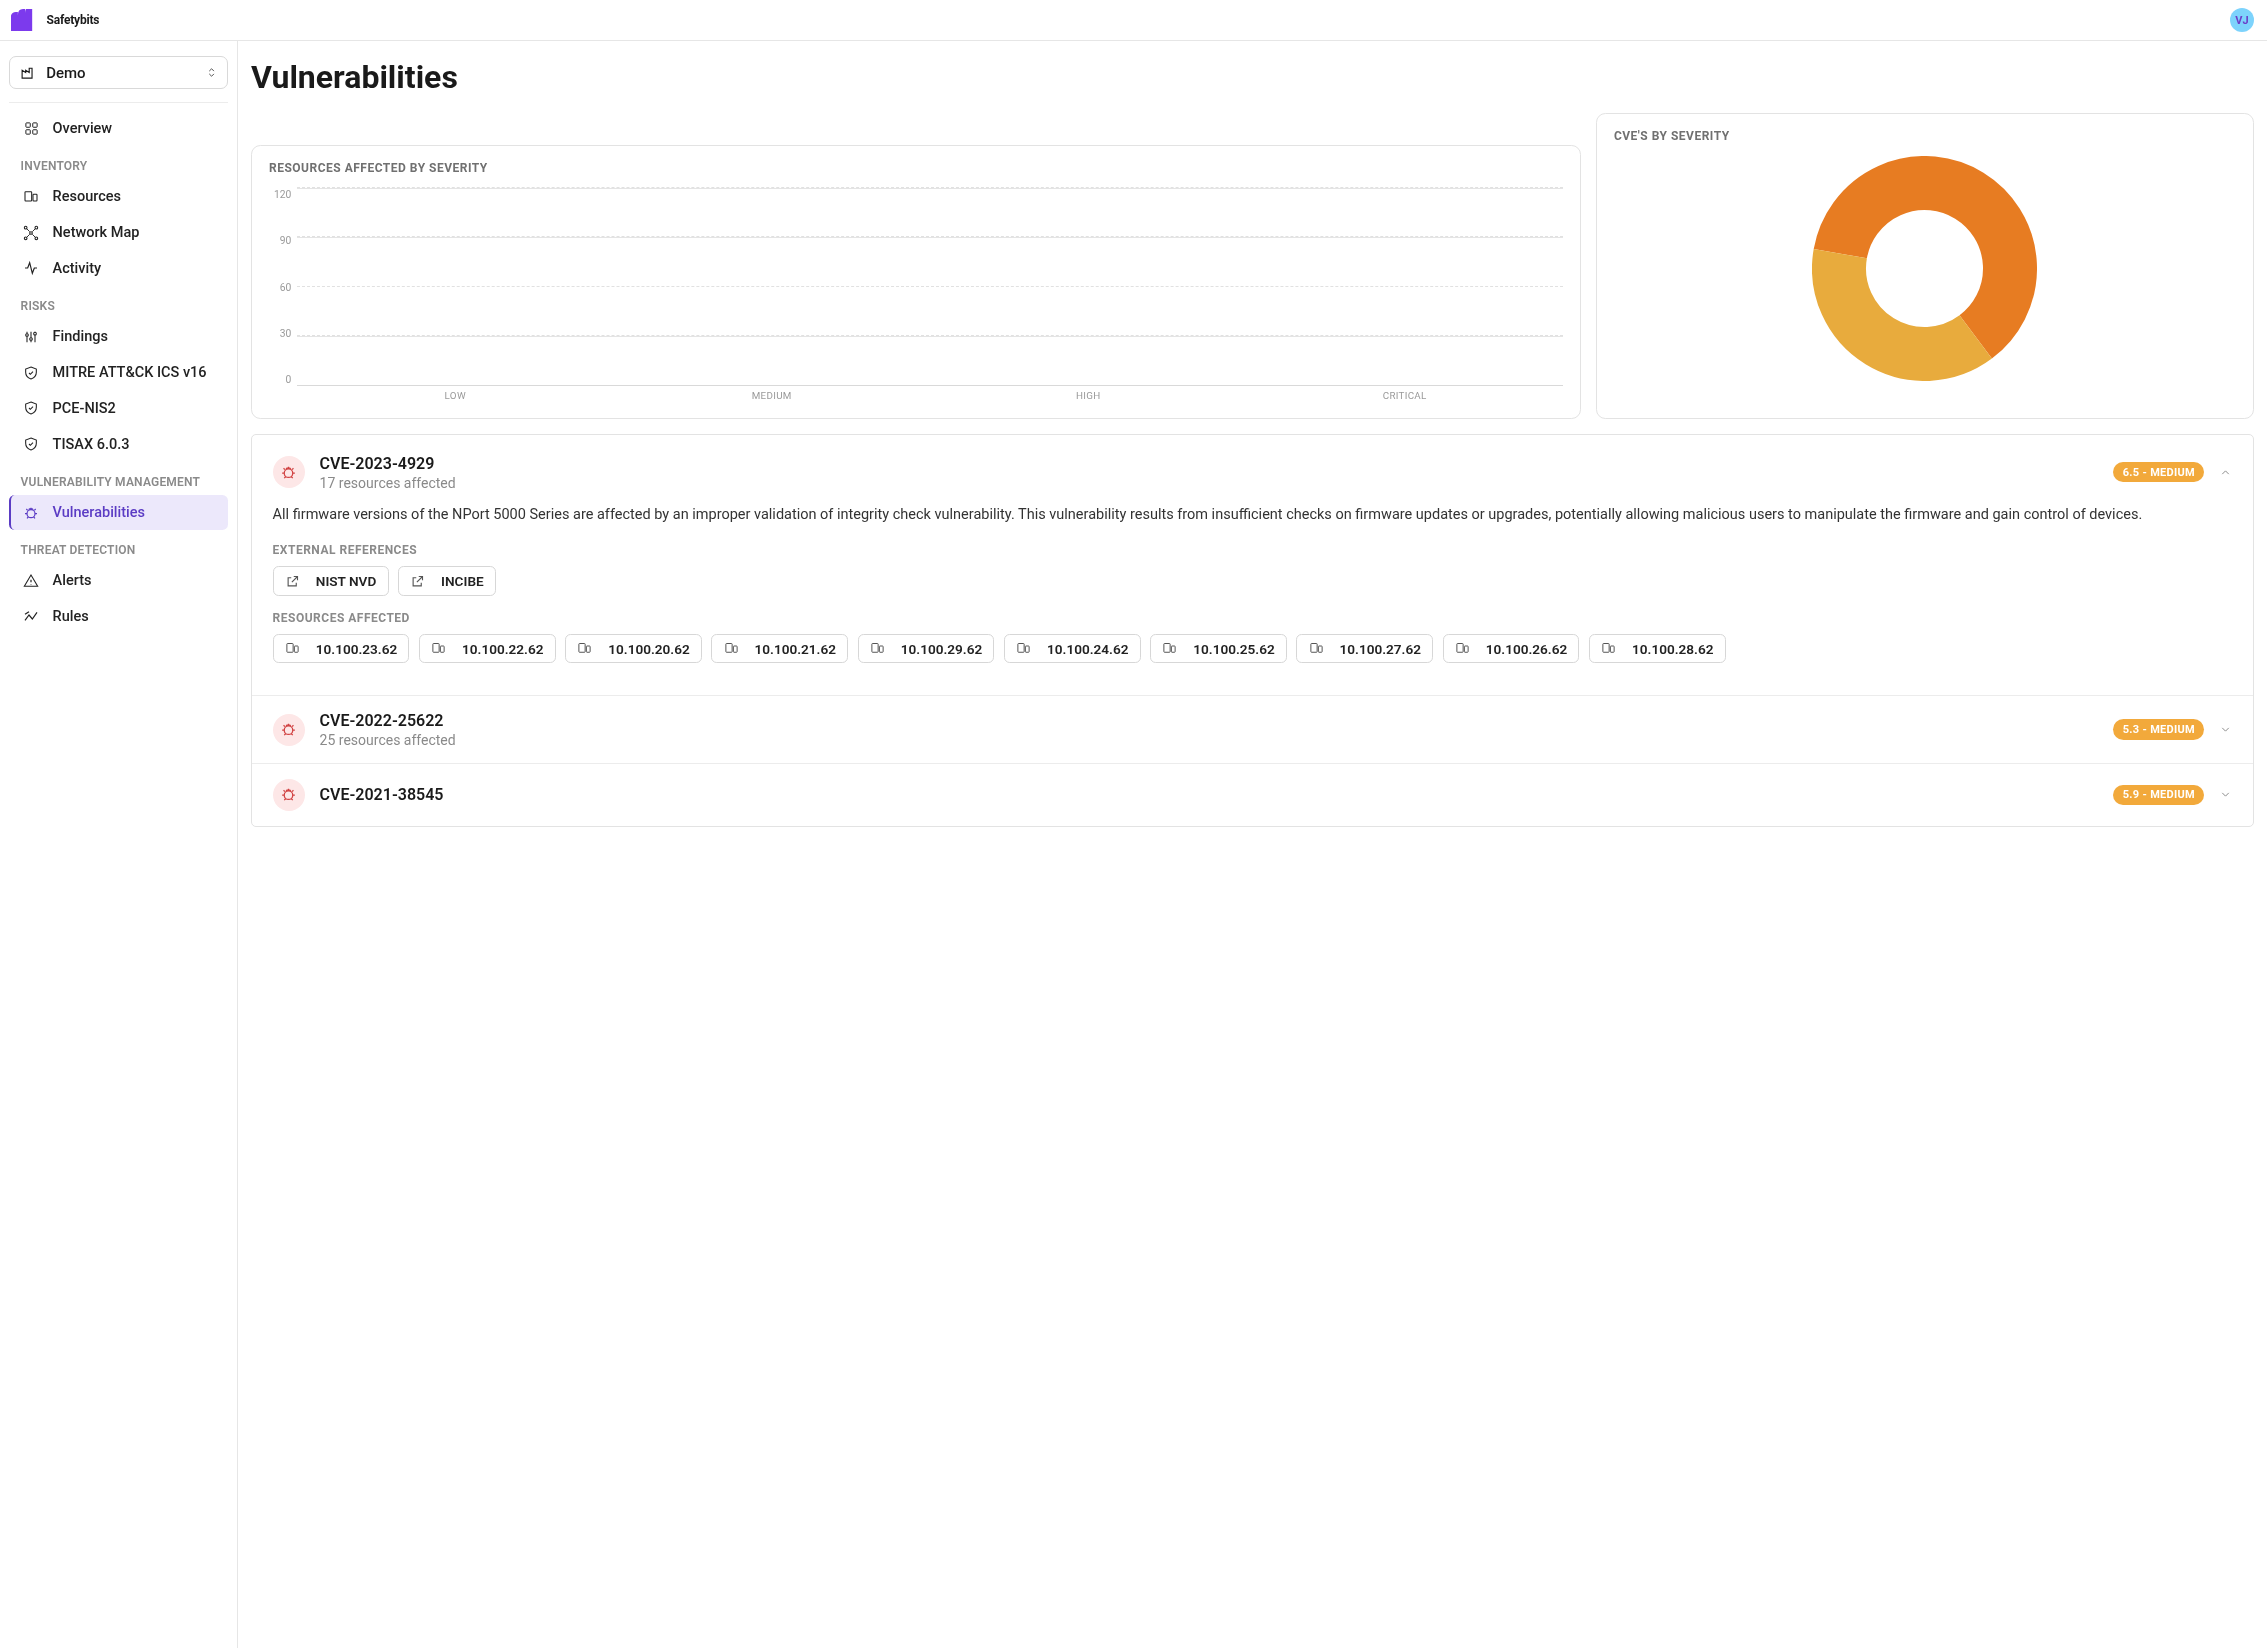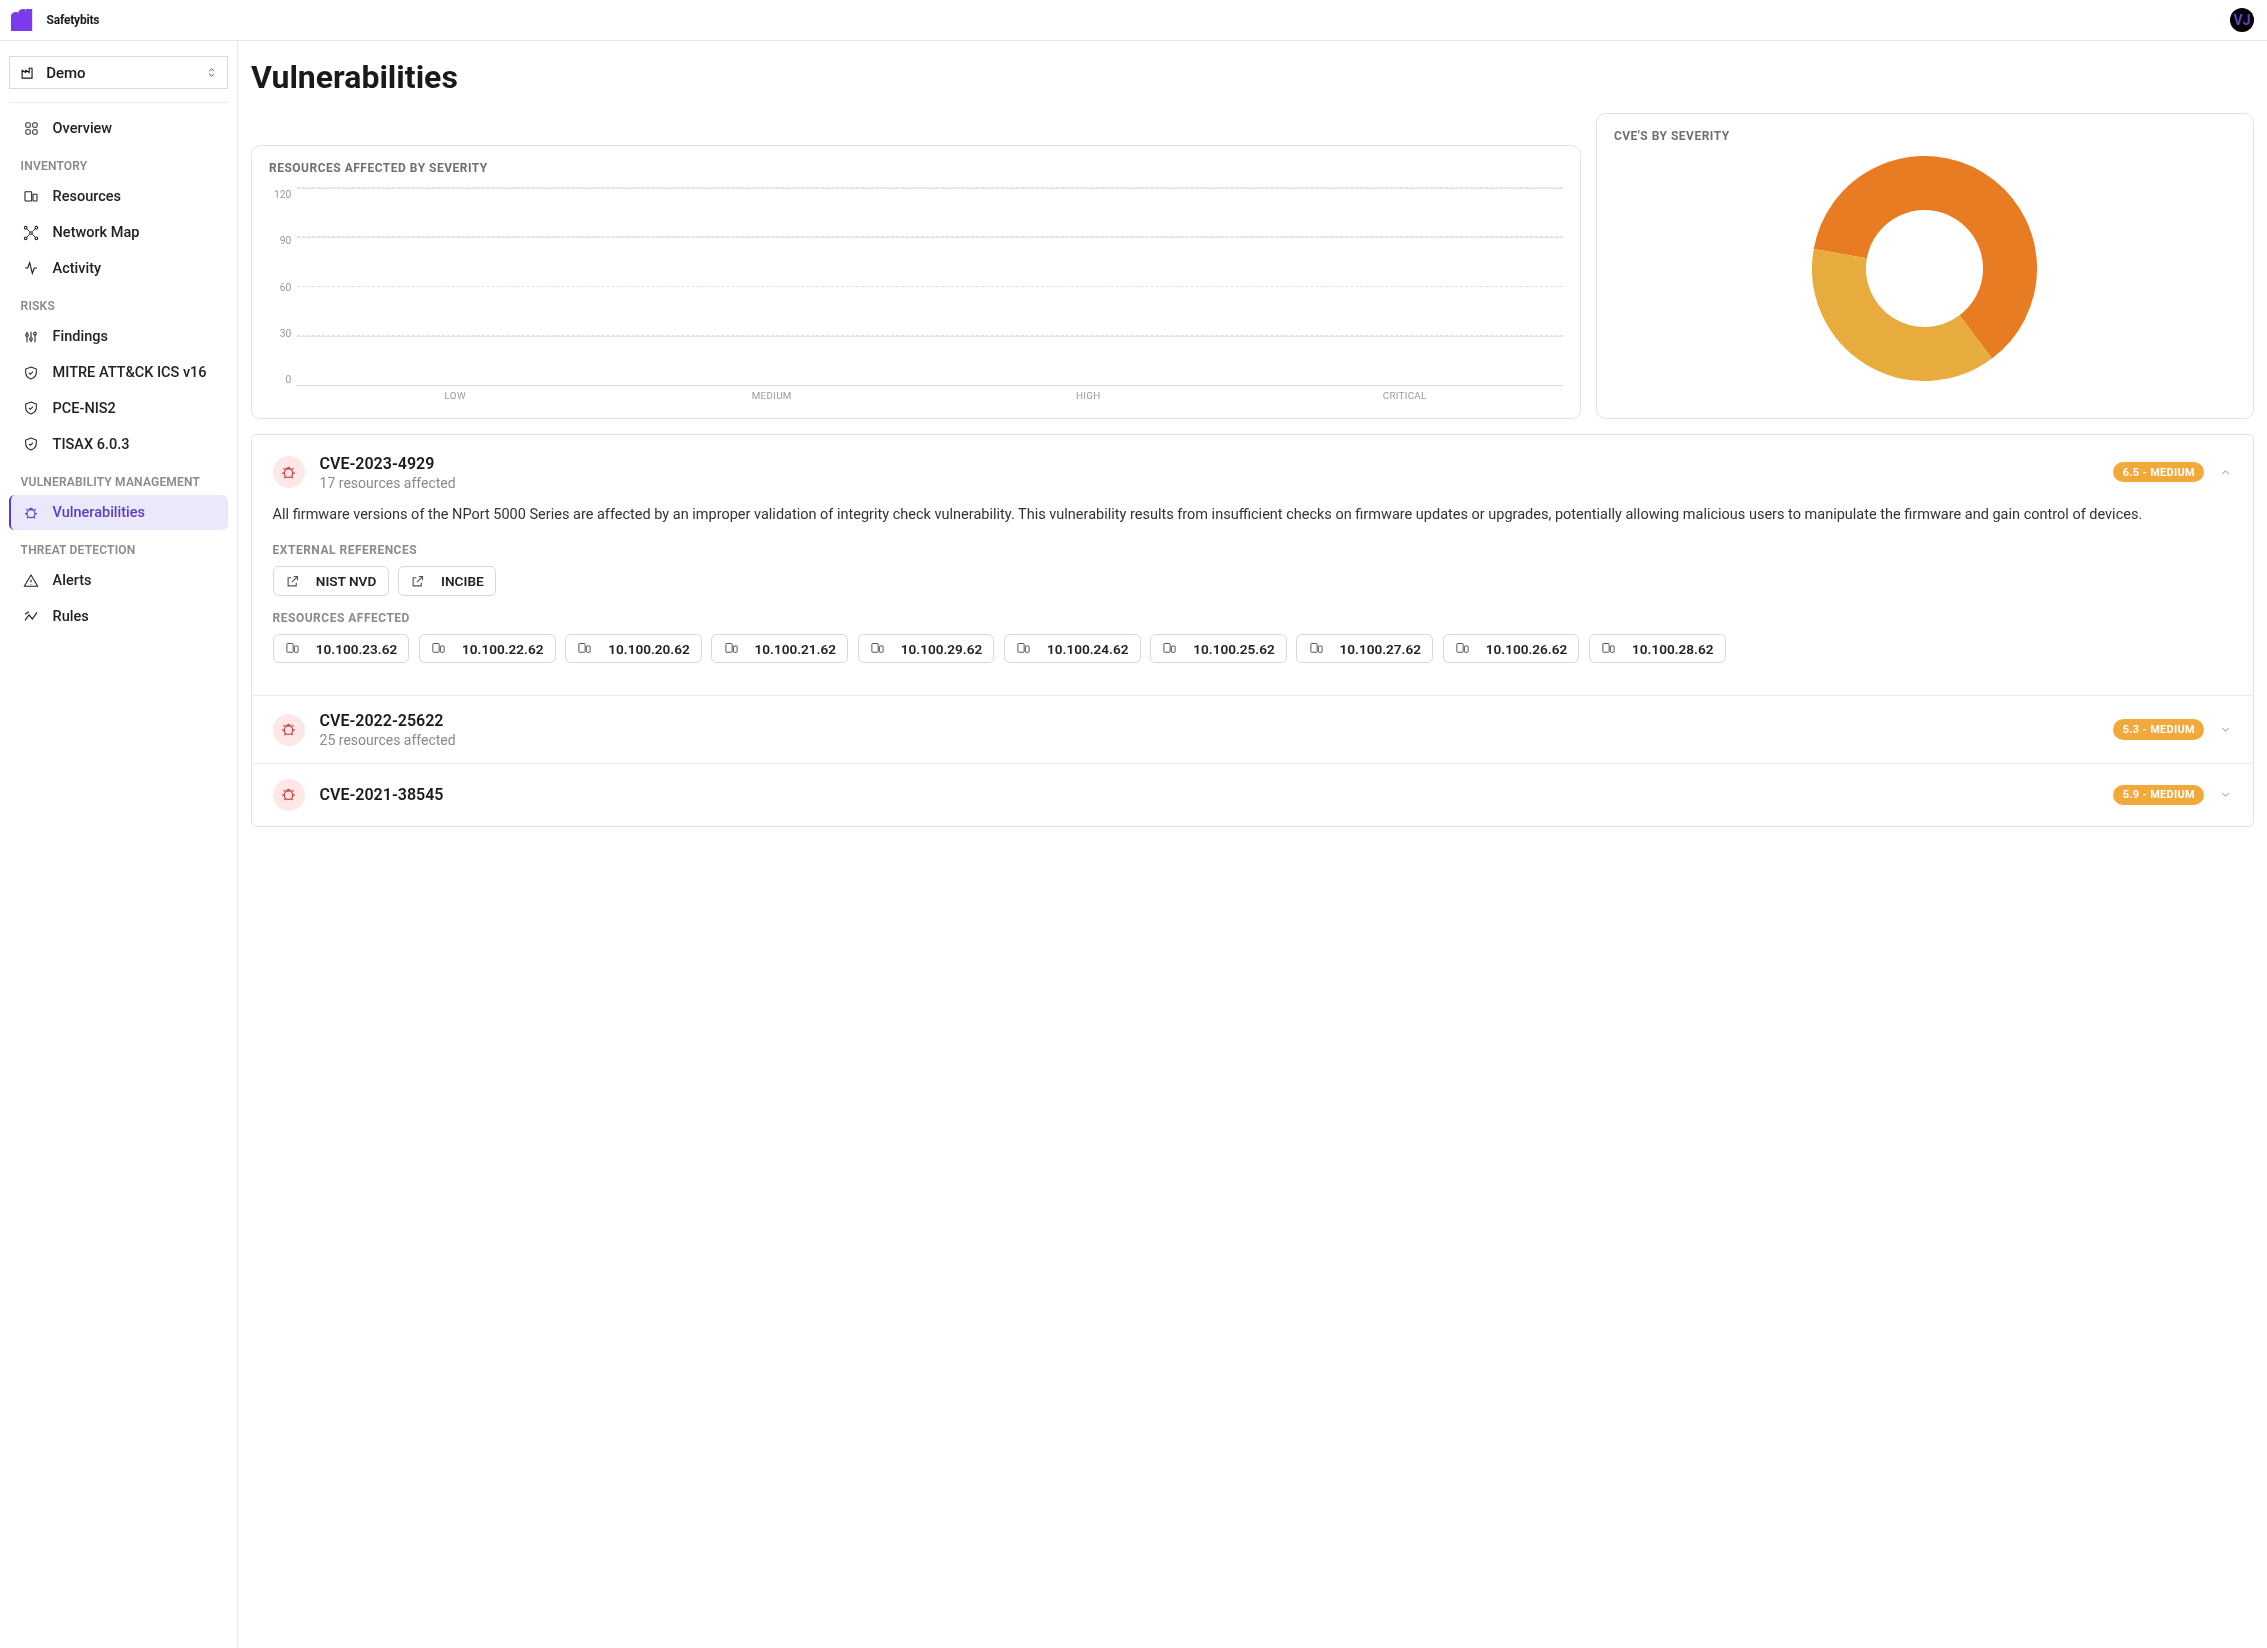--- a/index.html
+++ b/index.html
@@ -17,34 +17,34 @@
     justify-content: space-between;
     height: 41px;
     padding: 0 13px 0 11.2px;
     border-bottom: 0.9px solid #e6e6e6;
   }
   .brand { display: flex; align-items: center; gap: 9.4px; }
   .brand-logo { width: 26px; height: 22.5px; color: #7c3aed; }
   .brand-name { font-size: 12px; font-weight: 700; letter-spacing: -0.2px; }
   .avatar {
     width: 24px; height: 24px; border-radius: 50%;
-    background: #000000; color: #6b3fc8;
-    font-size: 14px; font-weight: 700;
+    background: #7dd3fc; color: #6b3fc8;
+    font-size: 11px; font-weight: 700;
     display: flex; align-items: center; justify-content: center;
   }
   
   .layout { display: flex; height: calc(100% - 41px); }
   .sidebar {
     width: 238px; flex-shrink: 0;
     border-right: 0.9px solid #e6e6e6;
     padding: 15px 9.4px 22.5px;
     overflow-y: auto;
   }
   .env-select {
-    border: 0.9px solid #d9d9d9; border-radius: 0;
+    border: 0.9px solid #d9d9d9; border-radius: 7px;
     padding: 6.6px 9.4px;
     display: flex; align-items: center; gap: 9.4px;
     margin-bottom: 13px;
     cursor: pointer;
   }
   .env-select .label { flex: 1; font-size: 15px; font-weight: 500; }
   .sep { height: 0.9px; background: #ececec; margin: 0 0 7.5px; }
   .nav-group-label {
     font-size: 12px; color: #8a8a8a; font-weight: 600;
     padding: 13px 11.2px 5.6px; letter-spacing: 0.2px;

